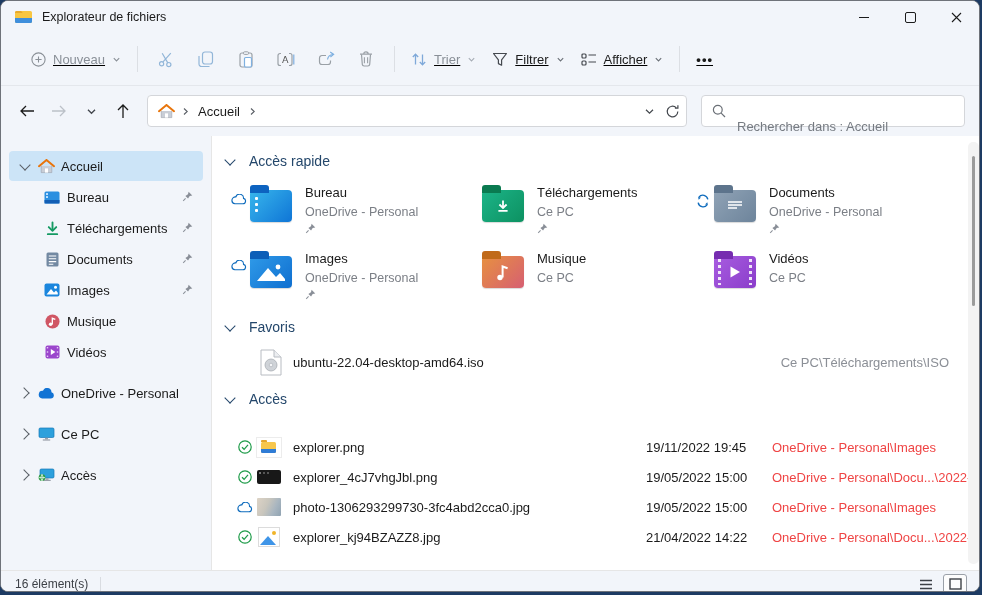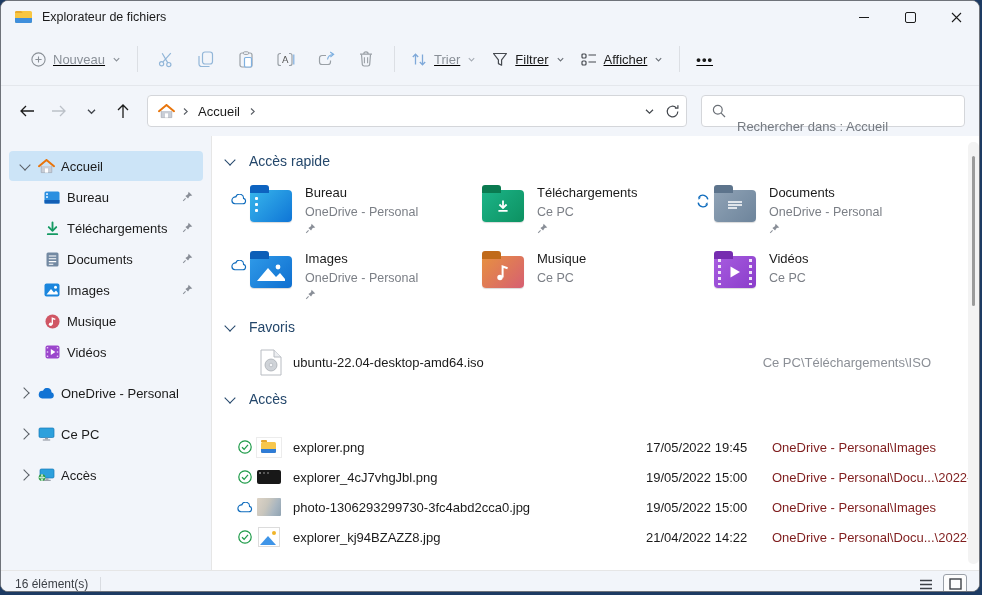--- a/index.html
+++ b/index.html
@@ -106,22 +106,22 @@
   .tmeta{margin-left:13px;line-height:1.45;padding-top:2px;}
   .tname{font-size:13px;color:#1b1b1b;}
   .tloc{font-size:12.5px;color:#7b7f86;}
   .tpin{margin-top:2px;}
   
   .file-row{display:flex;align-items:center;height:30px;padding-left:10px;padding-right:70px;font-size:13px;}
   .file-row .stat{width:21px;display:flex;justify-content:center;flex:0 0 auto;}
   .file-row .thumb{width:27px;display:flex;justify-content:center;flex:0 0 auto;margin-right:11px;}
   .file-row .fname{flex:0 0 353px;color:#1b1b1b;white-space:nowrap;overflow:hidden;}
   .file-row .fdate{flex:0 0 126px;color:#1b1b1b;}
-  .file-row .floc{flex:1;text-align:right;color:#7f1d1d;white-space:nowrap;}
-  .iso-row{display:flex;align-items:center;height:32px;margin-top:8px;padding-left:36px;padding-right:48px;font-size:13px;}
+  .file-row .floc{flex:1;text-align:right;color:#ef4444;white-space:nowrap;}
+  .iso-row{display:flex;align-items:center;height:32px;margin-top:8px;padding-left:36px;padding-right:30px;font-size:13px;}
   .iso-row .fname{flex:1;margin-left:11px;color:#1b1b1b;}
   .iso-row .floc{color:#8b8f96;}
   
   .th-folderimg{width:24px;height:19px;background:#fff;border:1px solid #ececec;display:flex;align-items:center;justify-content:center;}
   .mini-folder{width:15px;height:11px;background:#f7c64c;border-radius:1.5px;position:relative;}
   .mini-folder::before{content:"";position:absolute;top:-2px;left:0;width:6px;height:2px;background:#e4a62c;border-radius:1px 1px 0 0;}
   .mini-folder::after{content:"";position:absolute;bottom:0;left:0;right:0;height:4px;background:#2f7cd6;border-radius:0 0 1.5px 1.5px;}
   .th-dark{width:24px;height:14px;background:#181818;border-radius:2px;position:relative;}
   .th-dark::before{content:"";position:absolute;top:2px;left:2px;width:2px;height:2px;background:#777;
     box-shadow:4px 0 0 #555,8px 0 0 #555;}
@@ -676,21 +676,21 @@
                 <circle cx="7" cy="7" r="6.2" fill="#fff" stroke="#1d9b48" stroke-width="1.2"></circle>
                 <path d="M4 7.3 L6.1 9.3 L10 4.8" fill="none" stroke="#1d9b48" stroke-width="1.2"></path>
               </svg>
           </span>
           <span class="thumb">
               <span class="th-folderimg">
                 <span class="mini-folder"></span>
               </span>
             </span>
           <span class="fname">explorer.png</span>
-          <span class="fdate">17/05/2022 19:45</span>
+          <span class="fdate">19/11/2022 19:45</span>
           <span class="floc">OneDrive - Personal\Images</span>
         </div>
         <div class="file-row">
           <span class="stat">
             <svg width="14" height="14" viewBox="0 0 14 14">
                 <circle cx="7" cy="7" r="6.2" fill="#fff" stroke="#1d9b48" stroke-width="1.2"></circle>
                 <path d="M4 7.3 L6.1 9.3 L10 4.8" fill="none" stroke="#1d9b48" stroke-width="1.2"></path>
               </svg>
           </span>
           <span class="thumb">

